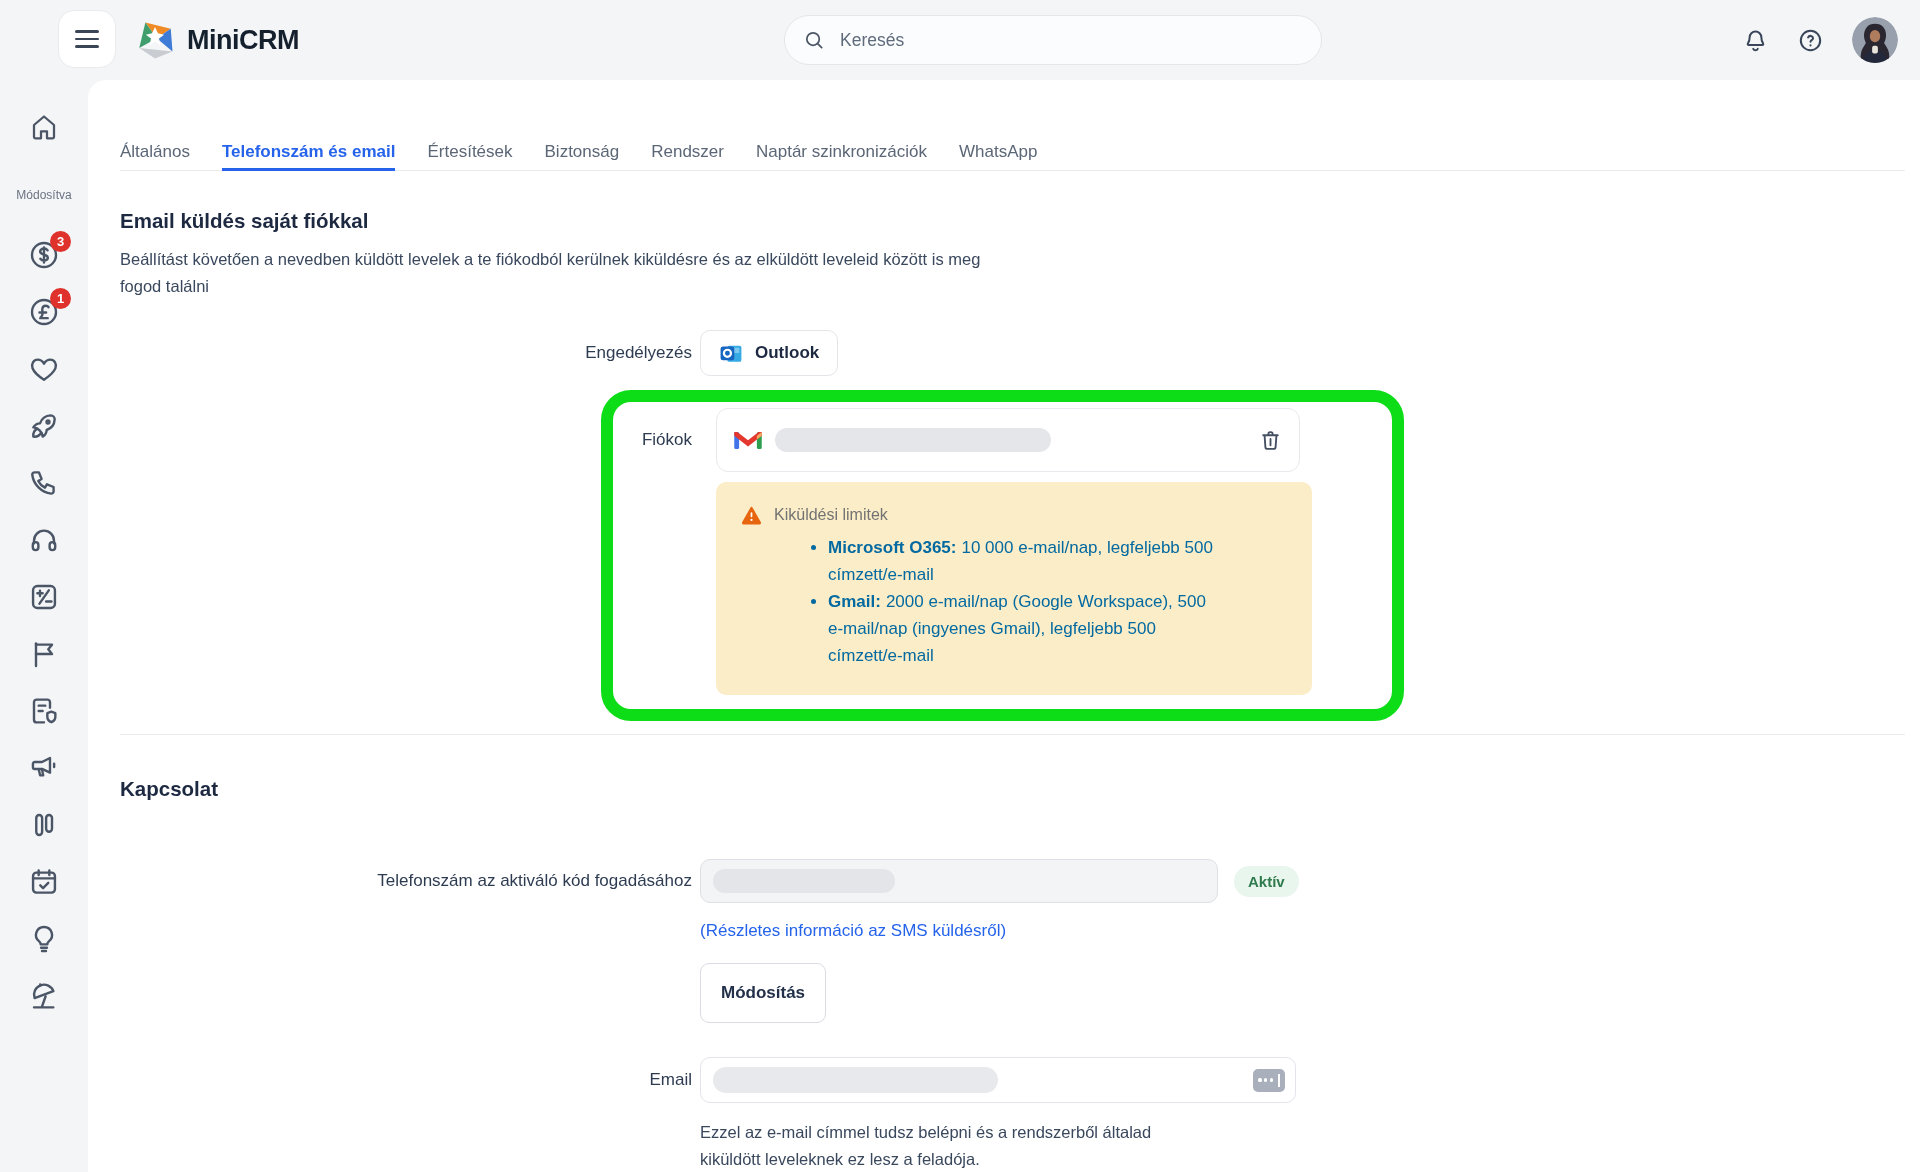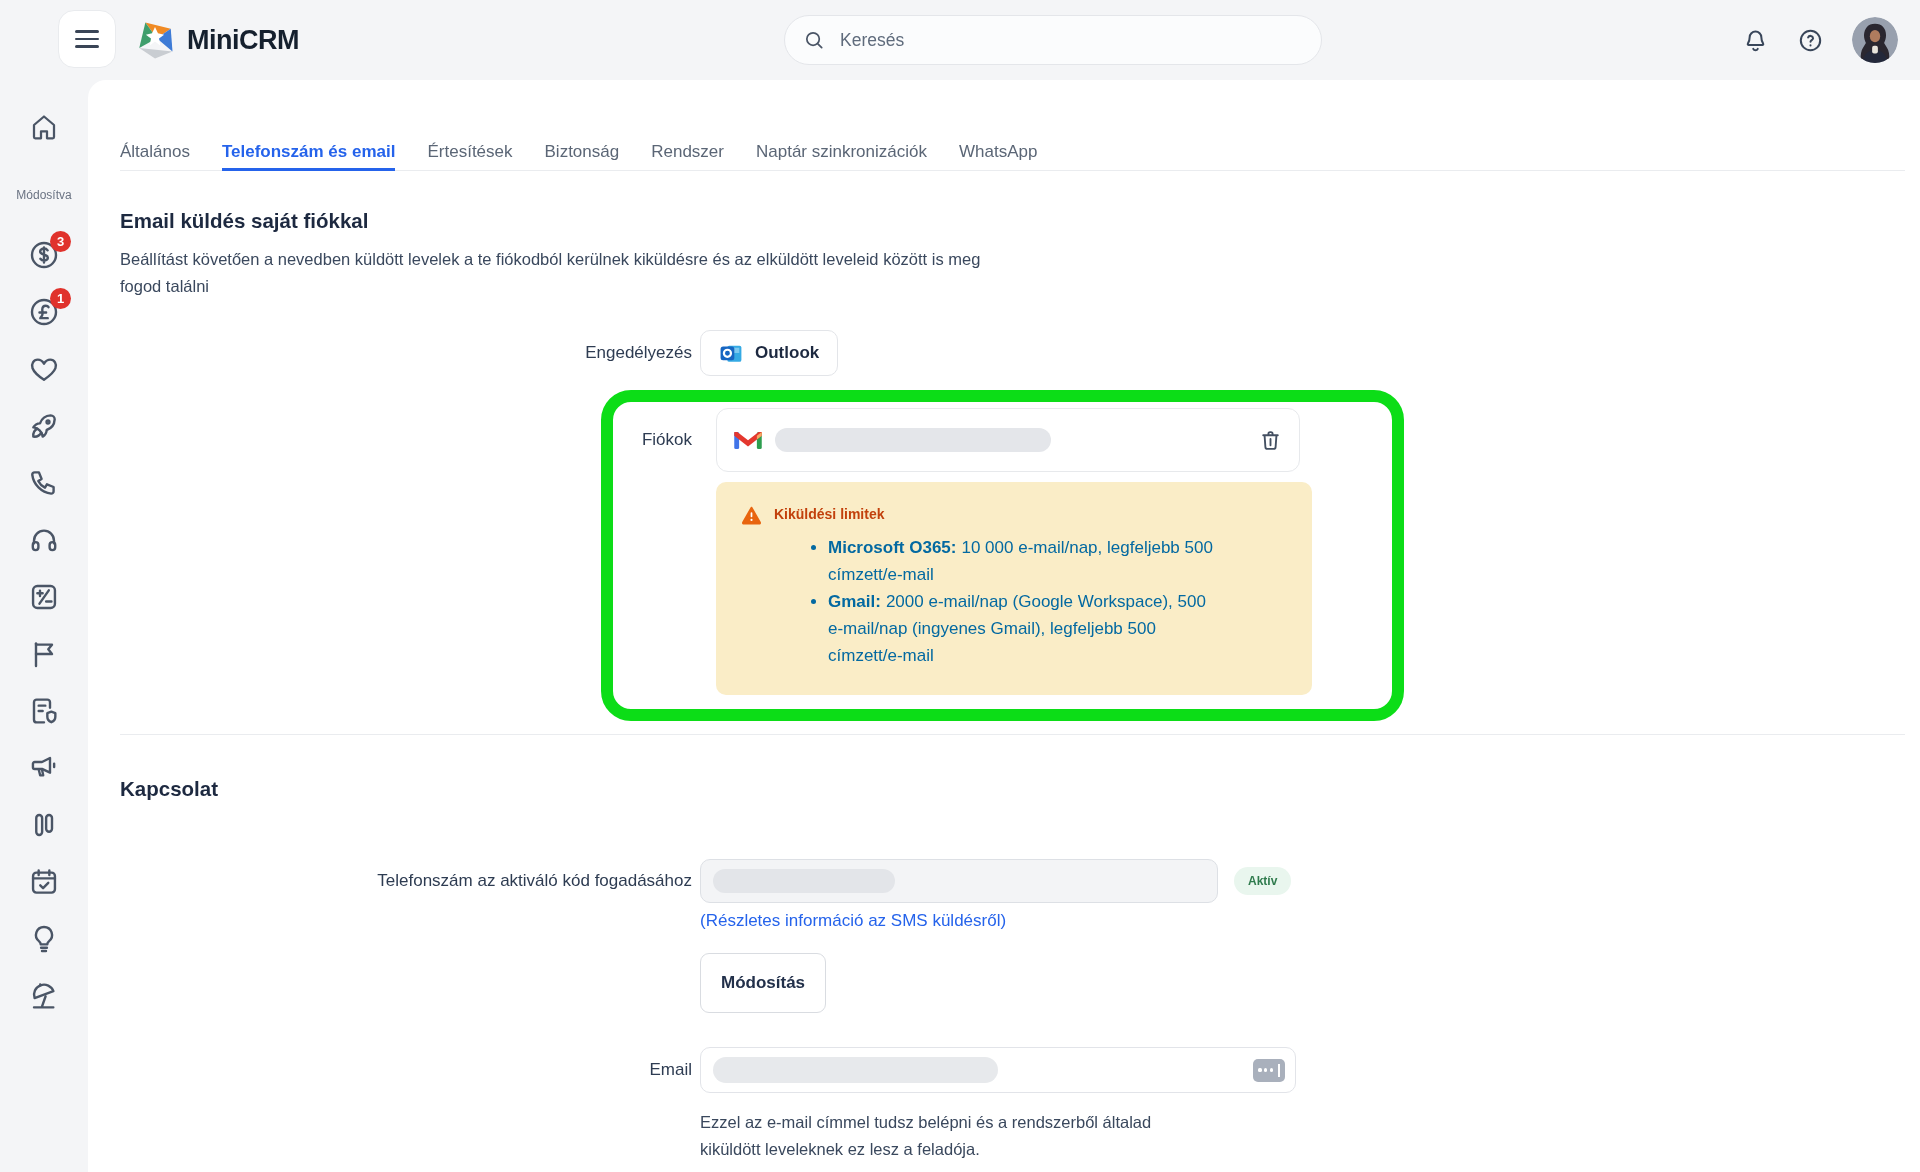--- a/index.html
+++ b/index.html
@@ -72,36 +72,36 @@
     border-radius:30px; padding:6px 0 14px; }
   .grow { display:grid; grid-template-columns:79px 1fr; column-gap:24px; }
   .acct-card { width:584px; height:64px; background:#fff; border:1px solid #E7E9EC; border-radius:12px;
     display:flex; align-items:center; padding:0 16px; }
   .redact { background:#E4E6EA; border-radius:12px; }
   .acct-redact { width:276px; height:24px; margin-left:12px; }
   .trash-btn { margin-left:auto; color:#445062; cursor:pointer; display:flex; }
 
   .warn { width:596px; background:#FAEDC7; border-radius:10px; margin-top:10px; padding:22px 20px 26px 24px; }
   .warn-head { display:flex; gap:11px; align-items:flex-start; }
-  .warn-title { font-size:14px; font-weight:700; color:#c2410c; margin-top:2px; }
+  .warn-title { font-size:16px; font-weight:400; color:#737373; margin-top:2px; }
   .warn ul { margin:7px 0 0 0; padding-left:88px; color:#0369a1; font-size:17px; line-height:27px; }
   .warn li { max-width:392px; }
   .warn li b { margin-right:5px; }
 
   .divider { border:none; border-top:1px solid #EAECEF; margin:13px 0 0 0; }
   .sec-title2 { margin-top:42px; }
 
   .row-phone { margin-top:58px; }
   .phone-wrap { display:flex; align-items:center; }
   .input-gray { width:518px; height:44px; background:#F3F4F6; border:1px solid #DDE0E5;
     border-radius:10px; display:flex; align-items:center; }
   .phone-redact { width:182px; height:24px; margin-left:12px; background:#E3E5E9; }
-  .aktiv { margin-left:16px; background:#E9F6EE; color:#2F7B4D; font-size:12px; font-weight:700;
+  .aktiv { margin-left:16px; background:#E9F6EE; color:#2F7B4D; font-size:15px; font-weight:700;
     padding:7px 14px; border-radius:17px; }
-  .row-link { margin-top:8px;text-align:center; }
+  .row-link { margin-top:18px;text-align:center; }
   .sms-link { color:#2563EB; font-size:17px; text-decoration:none; width:fit-content; cursor:pointer; }
   .row-btn { margin-top:22px; }
   .modify-btn { width:fit-content; background:#fff; border:1px solid #D9DCE1; border-radius:9px;
     height:60px; padding:0 20px; font-size:17px; font-weight:700; color:#22304A; cursor:pointer;
     font-family:"Liberation Sans",sans-serif; }
   .row-email { margin-top:34px; }
   .input-white { width:596px; height:46px; background:#fff; border:1.5px solid #E2E4E9;
     border-radius:10px; display:flex; align-items:center; position:relative; }
   .email-redact { width:285px; height:26px; margin-left:12px; background:#E7E9EC; border-radius:13px; }
   .email-cursor-icon { position:absolute; right:10px; width:32px; height:23px; background:#A9B0BC;

